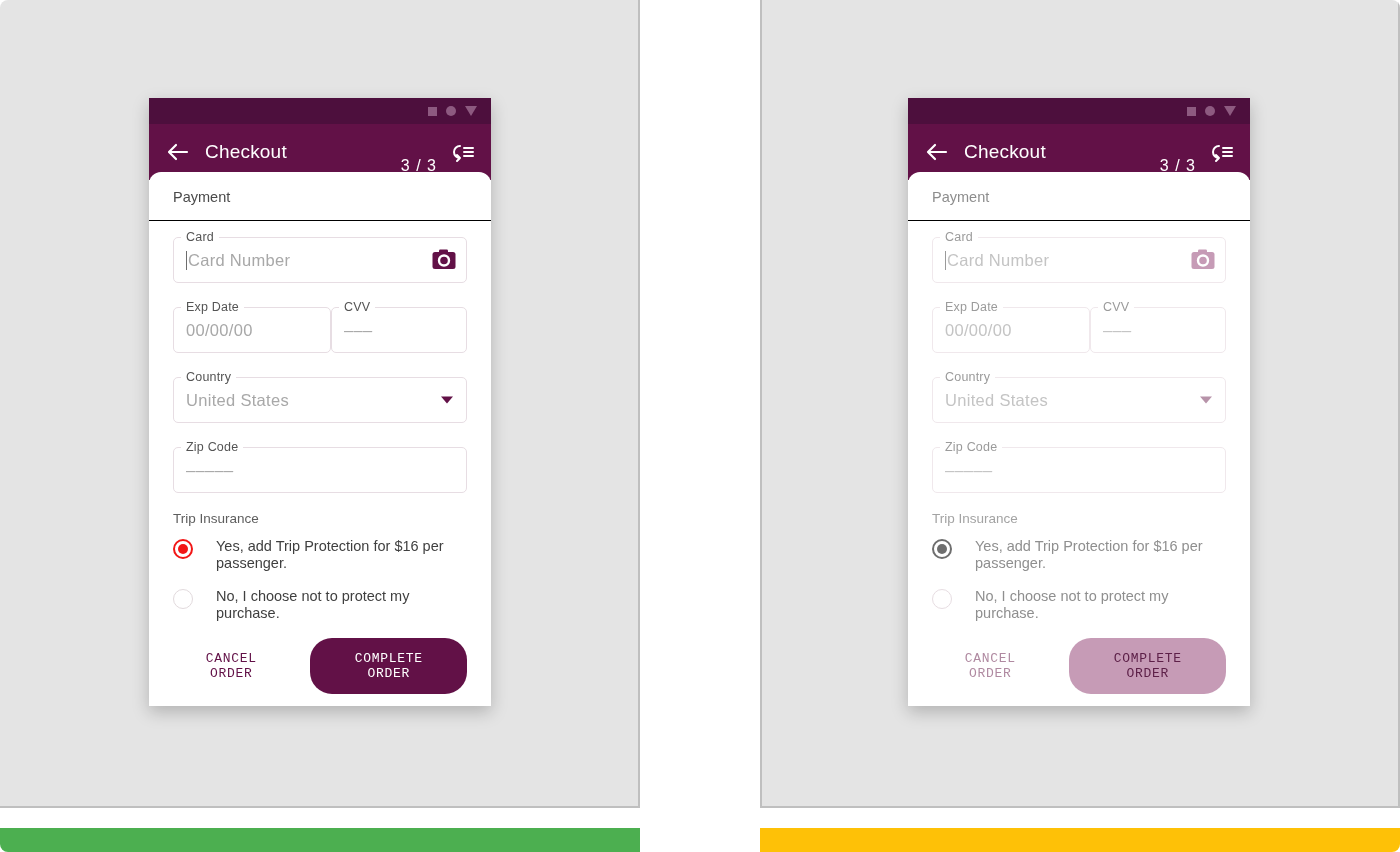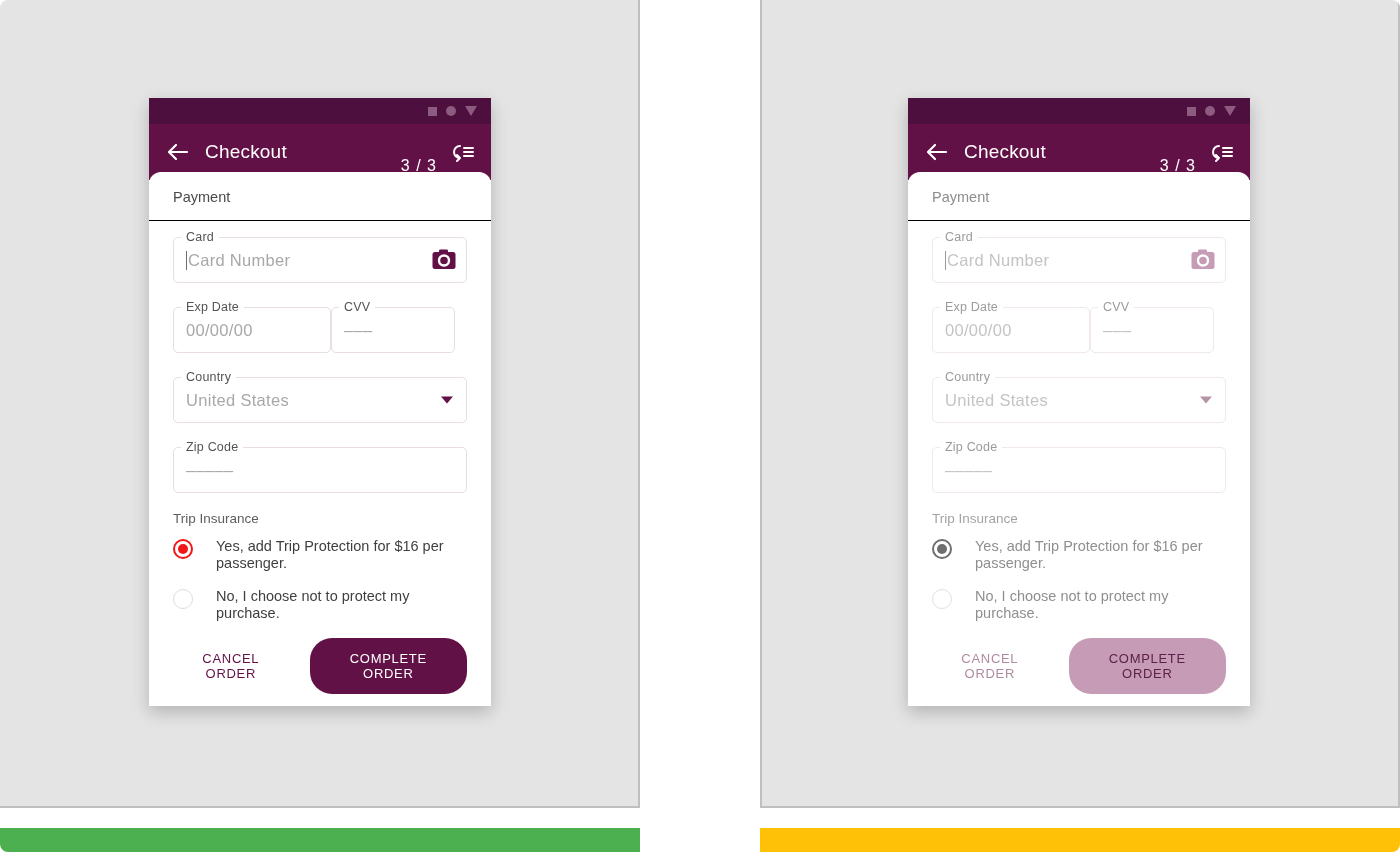--- a/index.html
+++ b/index.html
@@ -162,21 +162,21 @@
   .field .caret {
     display: inline-block;
     width: 1px;
     height: 19px;
     background: #6d6d6d;
     margin-right: 1px;
     vertical-align: middle;
   }
   .row2 { display: flex; gap: 0; }
   .row2 .field.exp { width: 158px; }
-  .row2 .field.cvv { width: 124px; }
+  .row2 .field.cvv { width: 136px; }
 
   .cam-btn {
     position: absolute;
     right: 10px;
     top: 50%;
     transform: translateY(-50%);
     width: 24px; height: 22px;
   }
   .sel-arrow {
     position: absolute;
@@ -230,20 +230,21 @@
   }
 
   
   .actions {
     display: flex;
     align-items: center;
     justify-content: flex-start;
     gap: 21px;
     margin-top: 4px;
     padding-bottom: 18px;
+    font-family: Liberation Mono, monospace;
   }
   .btn-text {
     font-size: 13px;
     letter-spacing: 0.7px;
     color: #621147;
     padding: 10px 10px;
     background: none;
     border: none;
     font-family: inherit;
     cursor: pointer;

